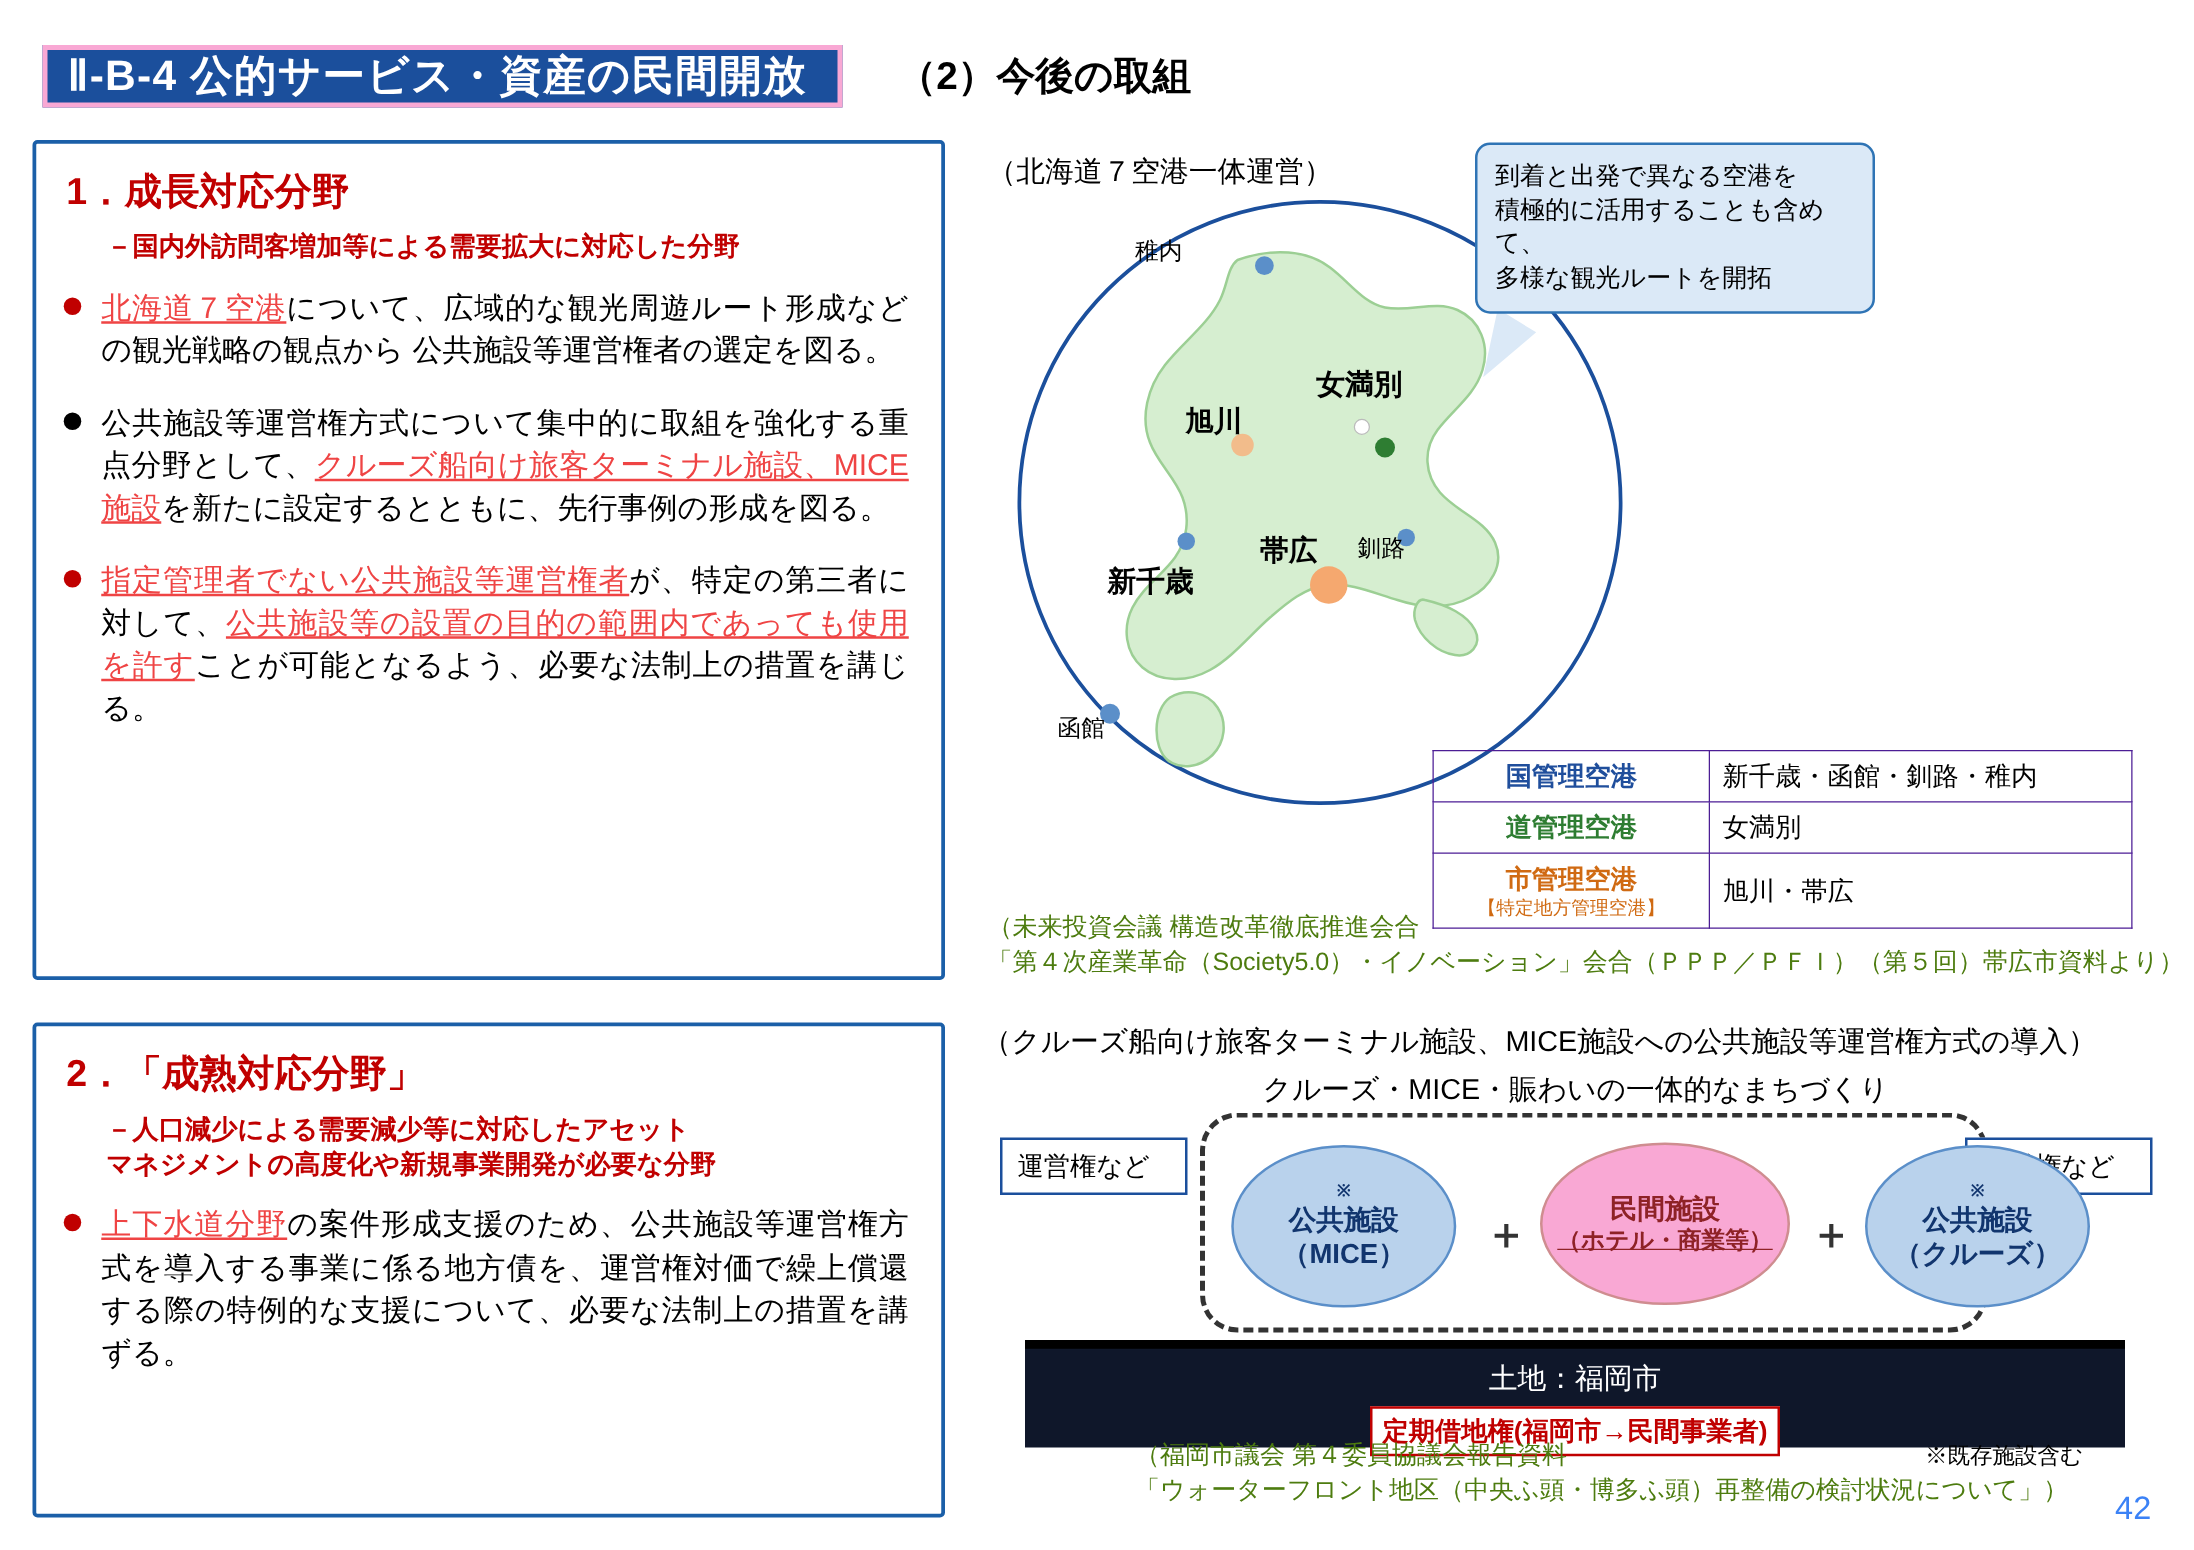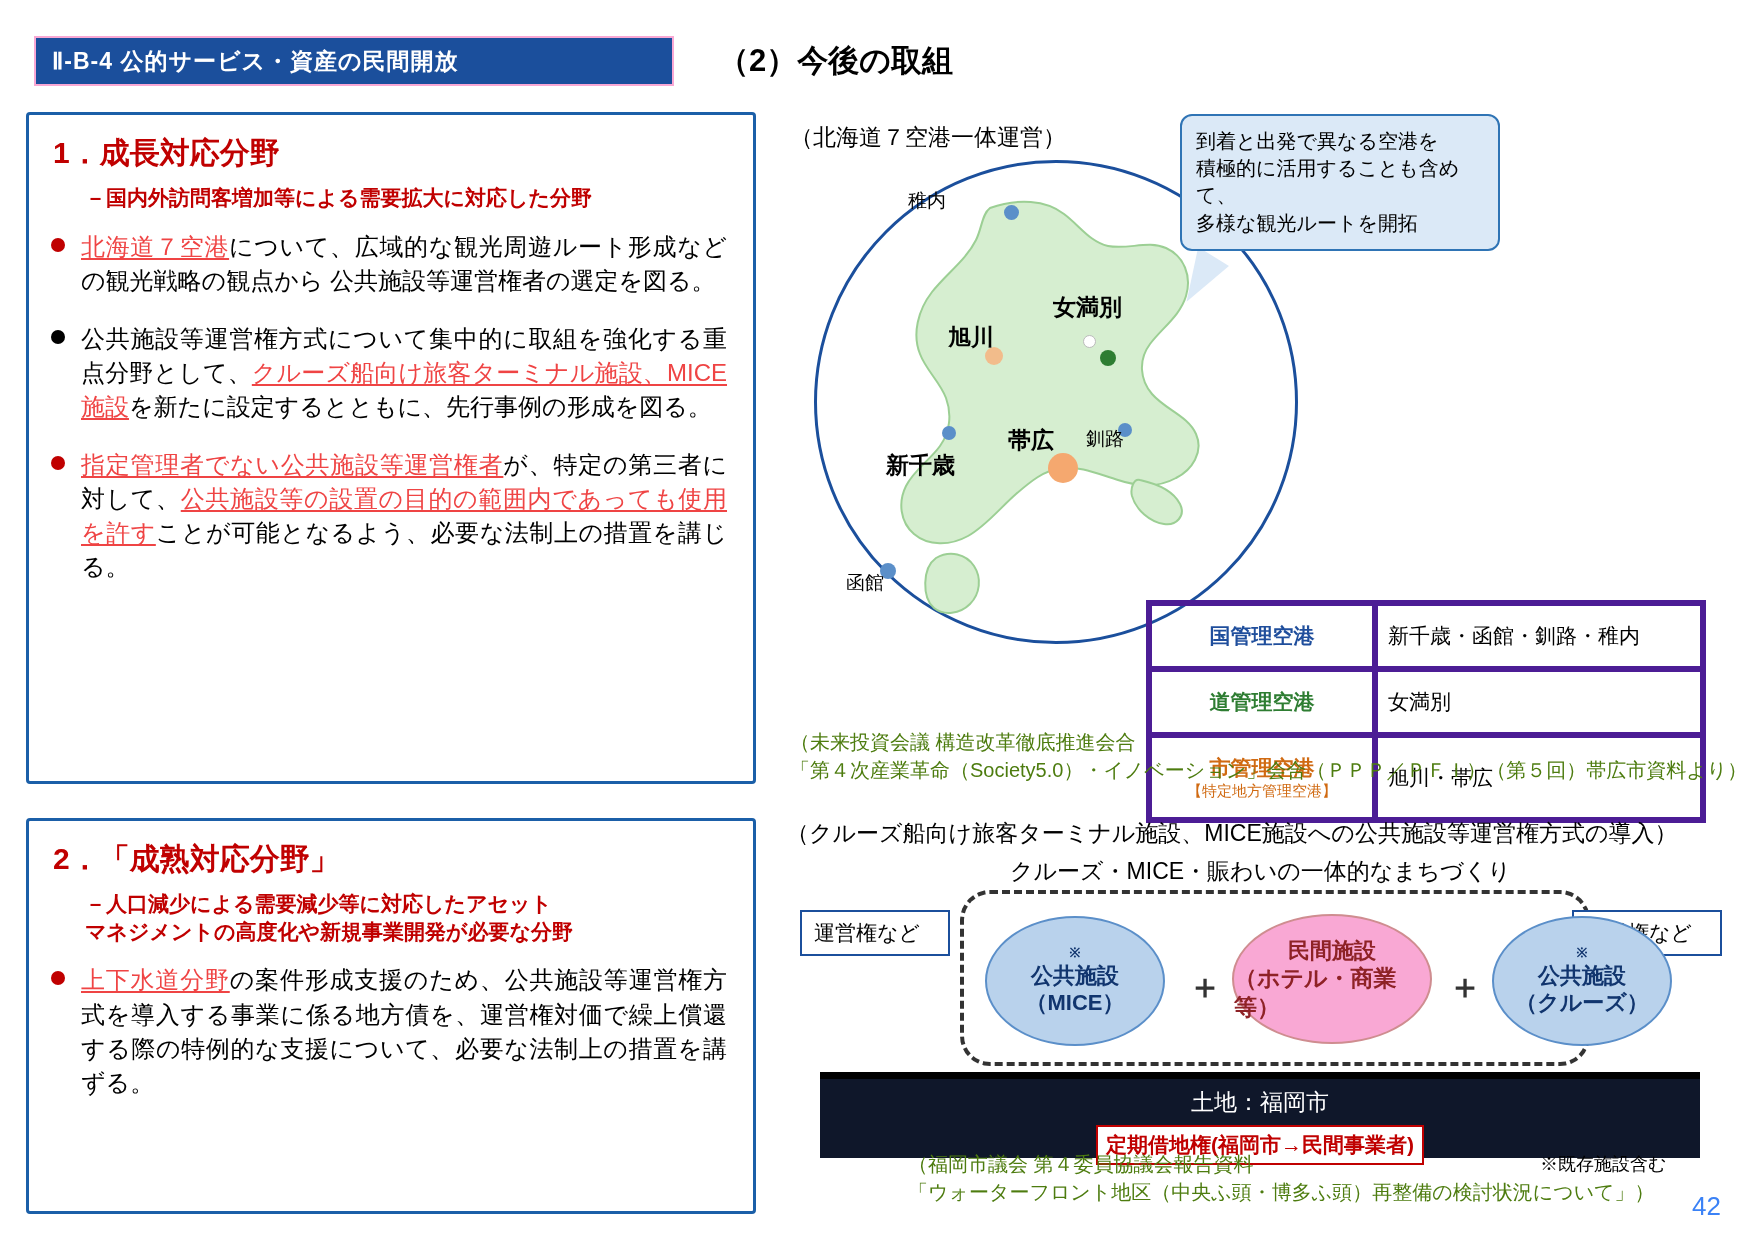--- a/index.html
+++ b/index.html
@@ -16,23 +16,23 @@
   .slide {
     position: absolute; inset: 0;
   }
 
   
   .hdr-tag {
     position: absolute;
     left: 34px; top: 36px;
     width: 640px; height: 50px;
     background: #1b4f9c;
-    border: 2px solid #f9a8d4;
+    border: 4px solid #f9a8d4;
     color: #ffffff;
-    font-size: 23px;
+    font-size: 34px;
     font-weight: bold;
     display: flex;
     align-items: center;
     padding-left: 16px;
     box-sizing: border-box;
     letter-spacing: 1px;
   }
   .hdr-title {
     position: absolute;
     left: 718px; top: 36px;
@@ -157,22 +157,22 @@
 
   
   #legend {
     position: absolute;
     left: 1146px; top: 600px;
     width: 560px;
     border-collapse: collapse;
     font-size: 21px;
   }
   #legend td {
-    border: 6px solid #4c1d95;
-    padding: 16px 10px;
+    border: 1px solid #4c1d95;
+    padding: 6px 10px;
     vertical-align: middle;
   }
   #legend td.k { width: 200px; text-align: center; font-weight: bold; }
   .sub-small { font-size: 15px; font-weight: normal; display: block; }
 
   .src {
     position: absolute;
     font-size: 20px;
     line-height: 1.4;
     color: #4d7c0f;
@@ -207,21 +207,21 @@
     flex-direction: column;
     align-items: center;
     justify-content: center;
     font-size: 22px;
     font-weight: bold;
     line-height: 1.25;
     box-sizing: border-box;
   }
   .el-blue { background: #b9d2ec; border: 2px solid #5b8fc9; color: #11356e; }
   .el-pink { background: #f9a8d4; border: 2px solid #cf8d90; color: #8e2226; }
-  .ellipse .small { font-size: 23px; }
+  .ellipse .small { font-size: 19px; text-decoration: underline; }
   .plus {
     position: absolute;
     font-size: 34px; font-weight: bold; color: #333;
   }
   .op-box {
     position: absolute;
     border: 2px solid #1b4f9c;
     background: #fff;
     font-size: 21px;
     padding: 7px 12px;

